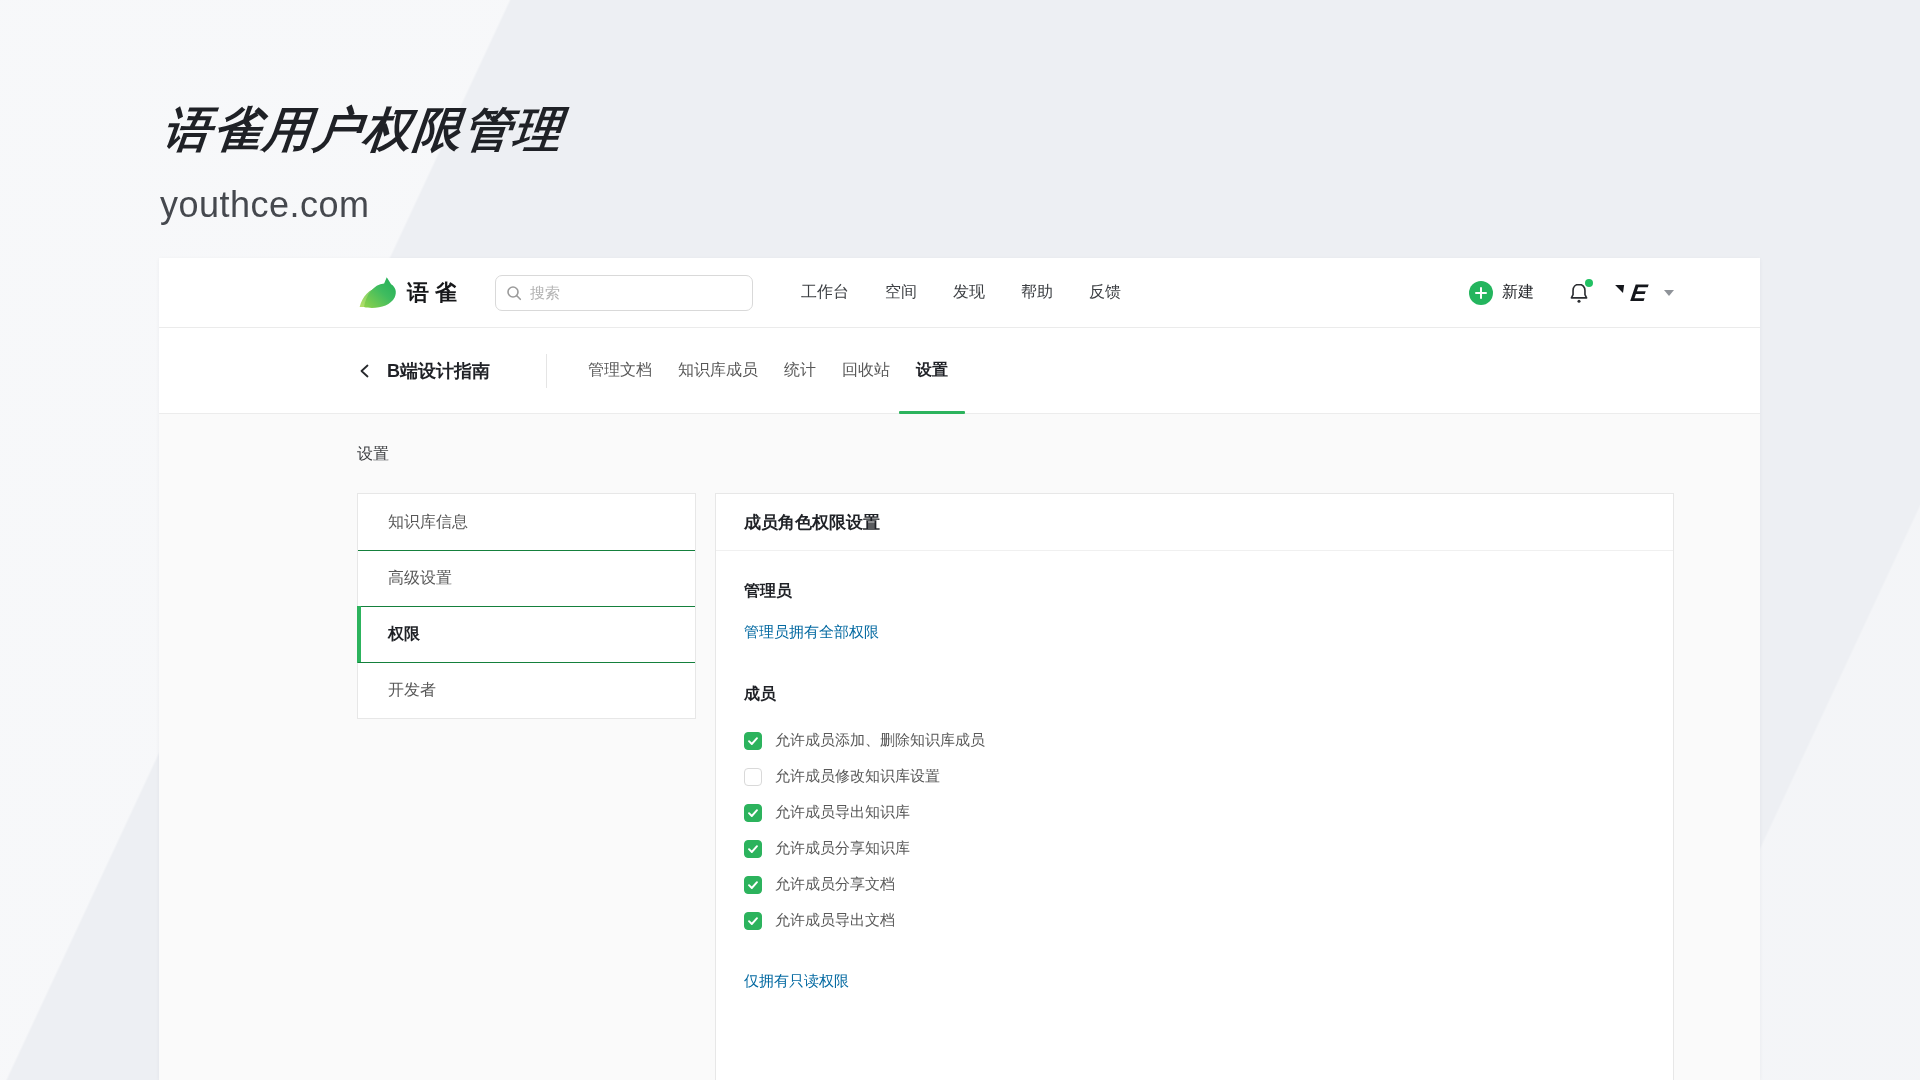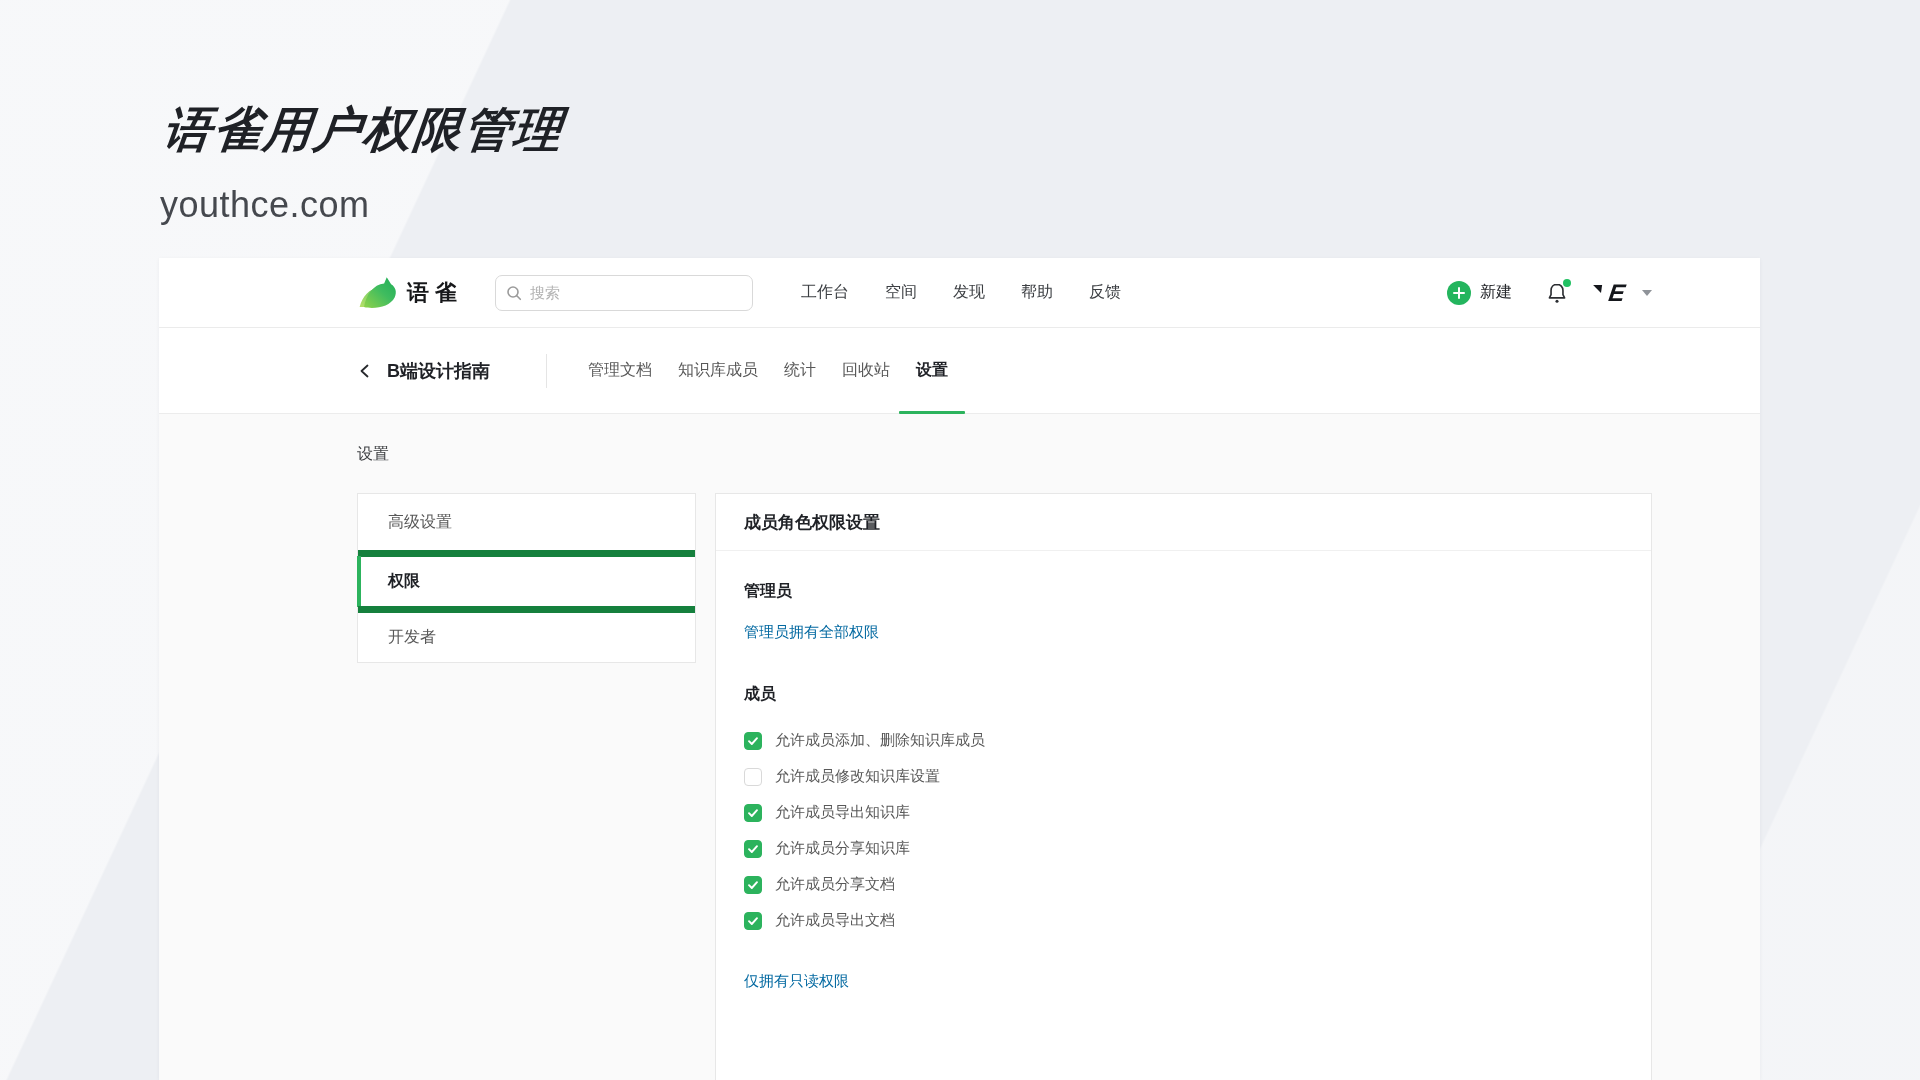--- a/index.html
+++ b/index.html
@@ -22,21 +22,21 @@
     color:#1f2126; letter-spacing:2px; white-space:nowrap;
   }
   .hero-sub { margin-top:22px; font-size:36px; font-weight:500; color:#45484e; letter-spacing:.5px; }
 
   
   .card {
     position:absolute; left:159px; top:258px; width:1601px; bottom:0;
     background:#fff; box-shadow:0 1px 4px rgba(30,40,60,.05);
     display:flex; flex-direction:column; overflow:hidden;
   }
-  .inner-pad { padding-left:198px; padding-right:108px; }
+  .inner-pad { padding-left:198px; padding-right:86px; }
 
   
   .app-header {
     height:70px; flex:0 0 70px; display:flex; align-items:center;
     border-bottom:1px solid #ebebeb; background:#fff;
   }
   .logo { display:flex; align-items:center; cursor:pointer; }
   .logo svg { width:42px; height:36px; }
   .logo-text { font-size:22px; font-weight:700; color:#17181a; letter-spacing:6px; margin-left:8px; }
 
@@ -104,21 +104,21 @@
   
   .content { flex:1; background:#fafafa; padding-top:30px; display:flex; flex-direction:column; overflow:hidden; }
   .settings-heading { font-size:16px; color:#3d3f42; margin-bottom:28px; }
   .cols { flex:1; display:flex; gap:19px; align-items:stretch; overflow:hidden; }
 
   .side-list { width:339px; flex:0 0 339px; background:#fff; border:1px solid #e7e7e7; align-self:flex-start; }
   .side-item {
     height:56px; display:flex; align-items:center; padding-left:30px;
     font-size:16px; color:#595959; cursor:pointer; position:relative;
   }
-  .side-item + .side-item { border-top:7px solid #15803d; }
+  .side-item + .side-item { border-top:1px solid #15803d; }
   .side-item.active { font-weight:700; color:#1f2126; }
   .side-item.active:before {
     content:""; position:absolute; left:-1px; top:-1px; bottom:-1px; width:4px; background:var(--accent);
   }
 
   .panel { flex:1; background:#fff; border:1px solid #e7e7e7; border-bottom:none; display:flex; flex-direction:column; }
   .panel-title-row { height:57px; flex:0 0 57px; display:flex; align-items:center; padding:0 28px; border-bottom:1px solid #f0f0f0; }
   .panel-title { font-size:17px; font-weight:700; color:#1f2126; }
   .panel-body { padding:30px 28px; }
 
@@ -217,20 +217,21 @@
         <span class="kb-tab active">设置</span>
       </div>
 
   </div>
 
   <div class="content inner-pad">
     <div class="settings-heading">设置</div>
 
     <div class="cols">
       <div class="side-list" id="side-list">
+          <div class="side-item">知识库信息</div>
           <div class="side-item">高级设置</div>
           <div class="side-item active">权限</div>
           <div class="side-item">开发者</div>
         </div>
 
       <div class="panel">
         <div class="panel-title-row">
           <span class="panel-title">成员角色权限设置</span>
         </div>
         <div class="panel-body" id="panel-body">

